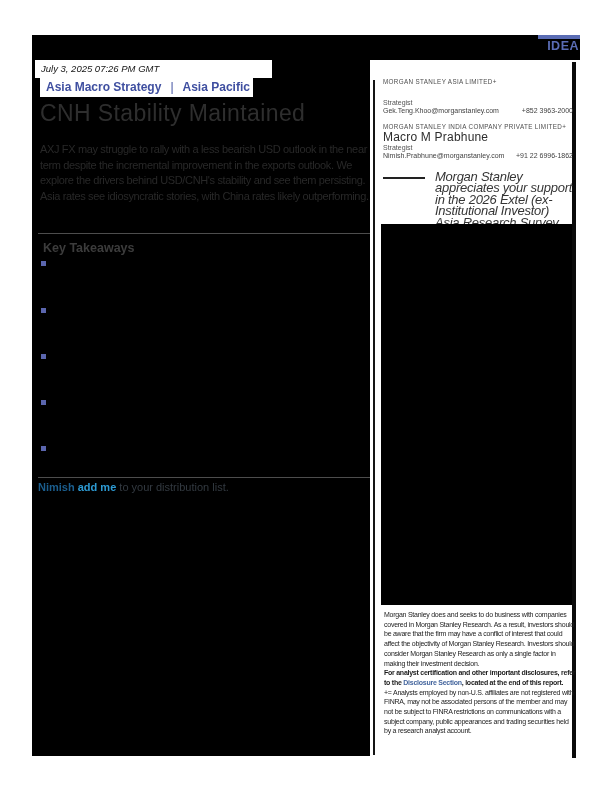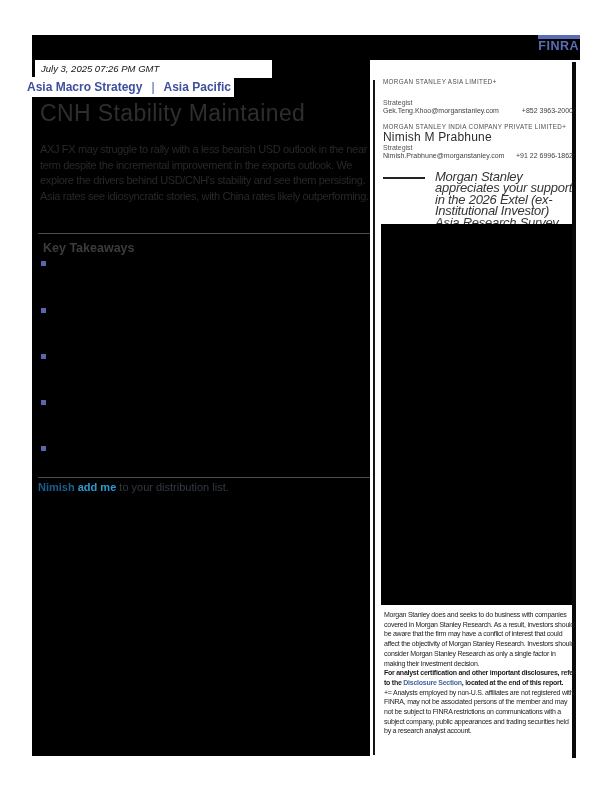--- a/index.html
+++ b/index.html
@@ -37,21 +37,21 @@
     background: #000000;
   }
   .date-box {
     position: absolute; left: 35px; top: 60px;
     width: 237px; height: 18px;
     background: #ffffff;
     font-style: italic; font-size: 9.5px; color: #141414;
     line-height: 18px; padding-left: 6px;
   }
   .section-box {
-    position: absolute; left: 21px; top: 77px;
+    position: absolute; left: 40px; top: 77px;
     width: 213px; height: 20px;
     background: #ffffff;
     display: flex; align-items: center;
     padding-left: 6px;
     color: #3f4fa0; font-weight: bold; font-size: 12px;
     white-space: nowrap;
   }
   .section-box .sep { margin: 0 9px; font-weight: normal; color: #3f4fa0; }
   .doc-title {
     position: absolute; left: 40px; top: 99px; width: 325px;
@@ -138,21 +138,21 @@
   .disclosure .disc-link { color: #44659d; font-weight: bold; text-decoration: none; }
 </style>
 </head>
 <body>
 
 <div id="page">
 
   <div class="banner">
     <div class="idea-logo">
       <div class="logo-bar"></div>
-      <span class="logo-text">FINRA</span>
+      <span class="logo-text">IDEA</span>
     </div>
   </div>
 
   <div class="left-black"></div>
 
   <div class="date-box">July 3, 2025 07:26 PM GMT</div>
 
   <div class="section-box">
     <span>Asia Macro Strategy</span>
     <span class="sep">|</span>
@@ -185,21 +185,21 @@
   <div class="right-rule"></div>
 
   <div class="firm-caps" style="top:78px">MORGAN STANLEY ASIA LIMITED+</div>
   <div class="analyst-role" style="top:99px">Strategist</div>
   <div class="contact-row" style="top:107px">
     <a href="#">Gek.Teng.Khoo@morganstanley.com</a>
     <span>+852 3963-2000</span>
   </div>
 
   <div class="firm-caps" style="top:123px">MORGAN STANLEY INDIA COMPANY PRIVATE LIMITED+</div>
-  <div class="analyst-name" style="top:130px">Nimish M Prabhune</div>
+  <div class="analyst-name" style="top:130px">Macro M Prabhune</div>
   <div class="analyst-role" style="top:144px">Strategist</div>
   <div class="contact-row" style="top:152px">
     <a href="#">Nimish.Prabhune@morganstanley.com</a>
     <span>+91 22 6996-1862</span>
   </div>
 
   <div class="survey-note">
     <div class="note-line"></div>
     <div class="note-text">Morgan Stanley appreciates your support in the 2026 Extel (ex-Institutional Investor) Asia Research Survey. Voting opens 12 November 2025.</div>
   </div>

